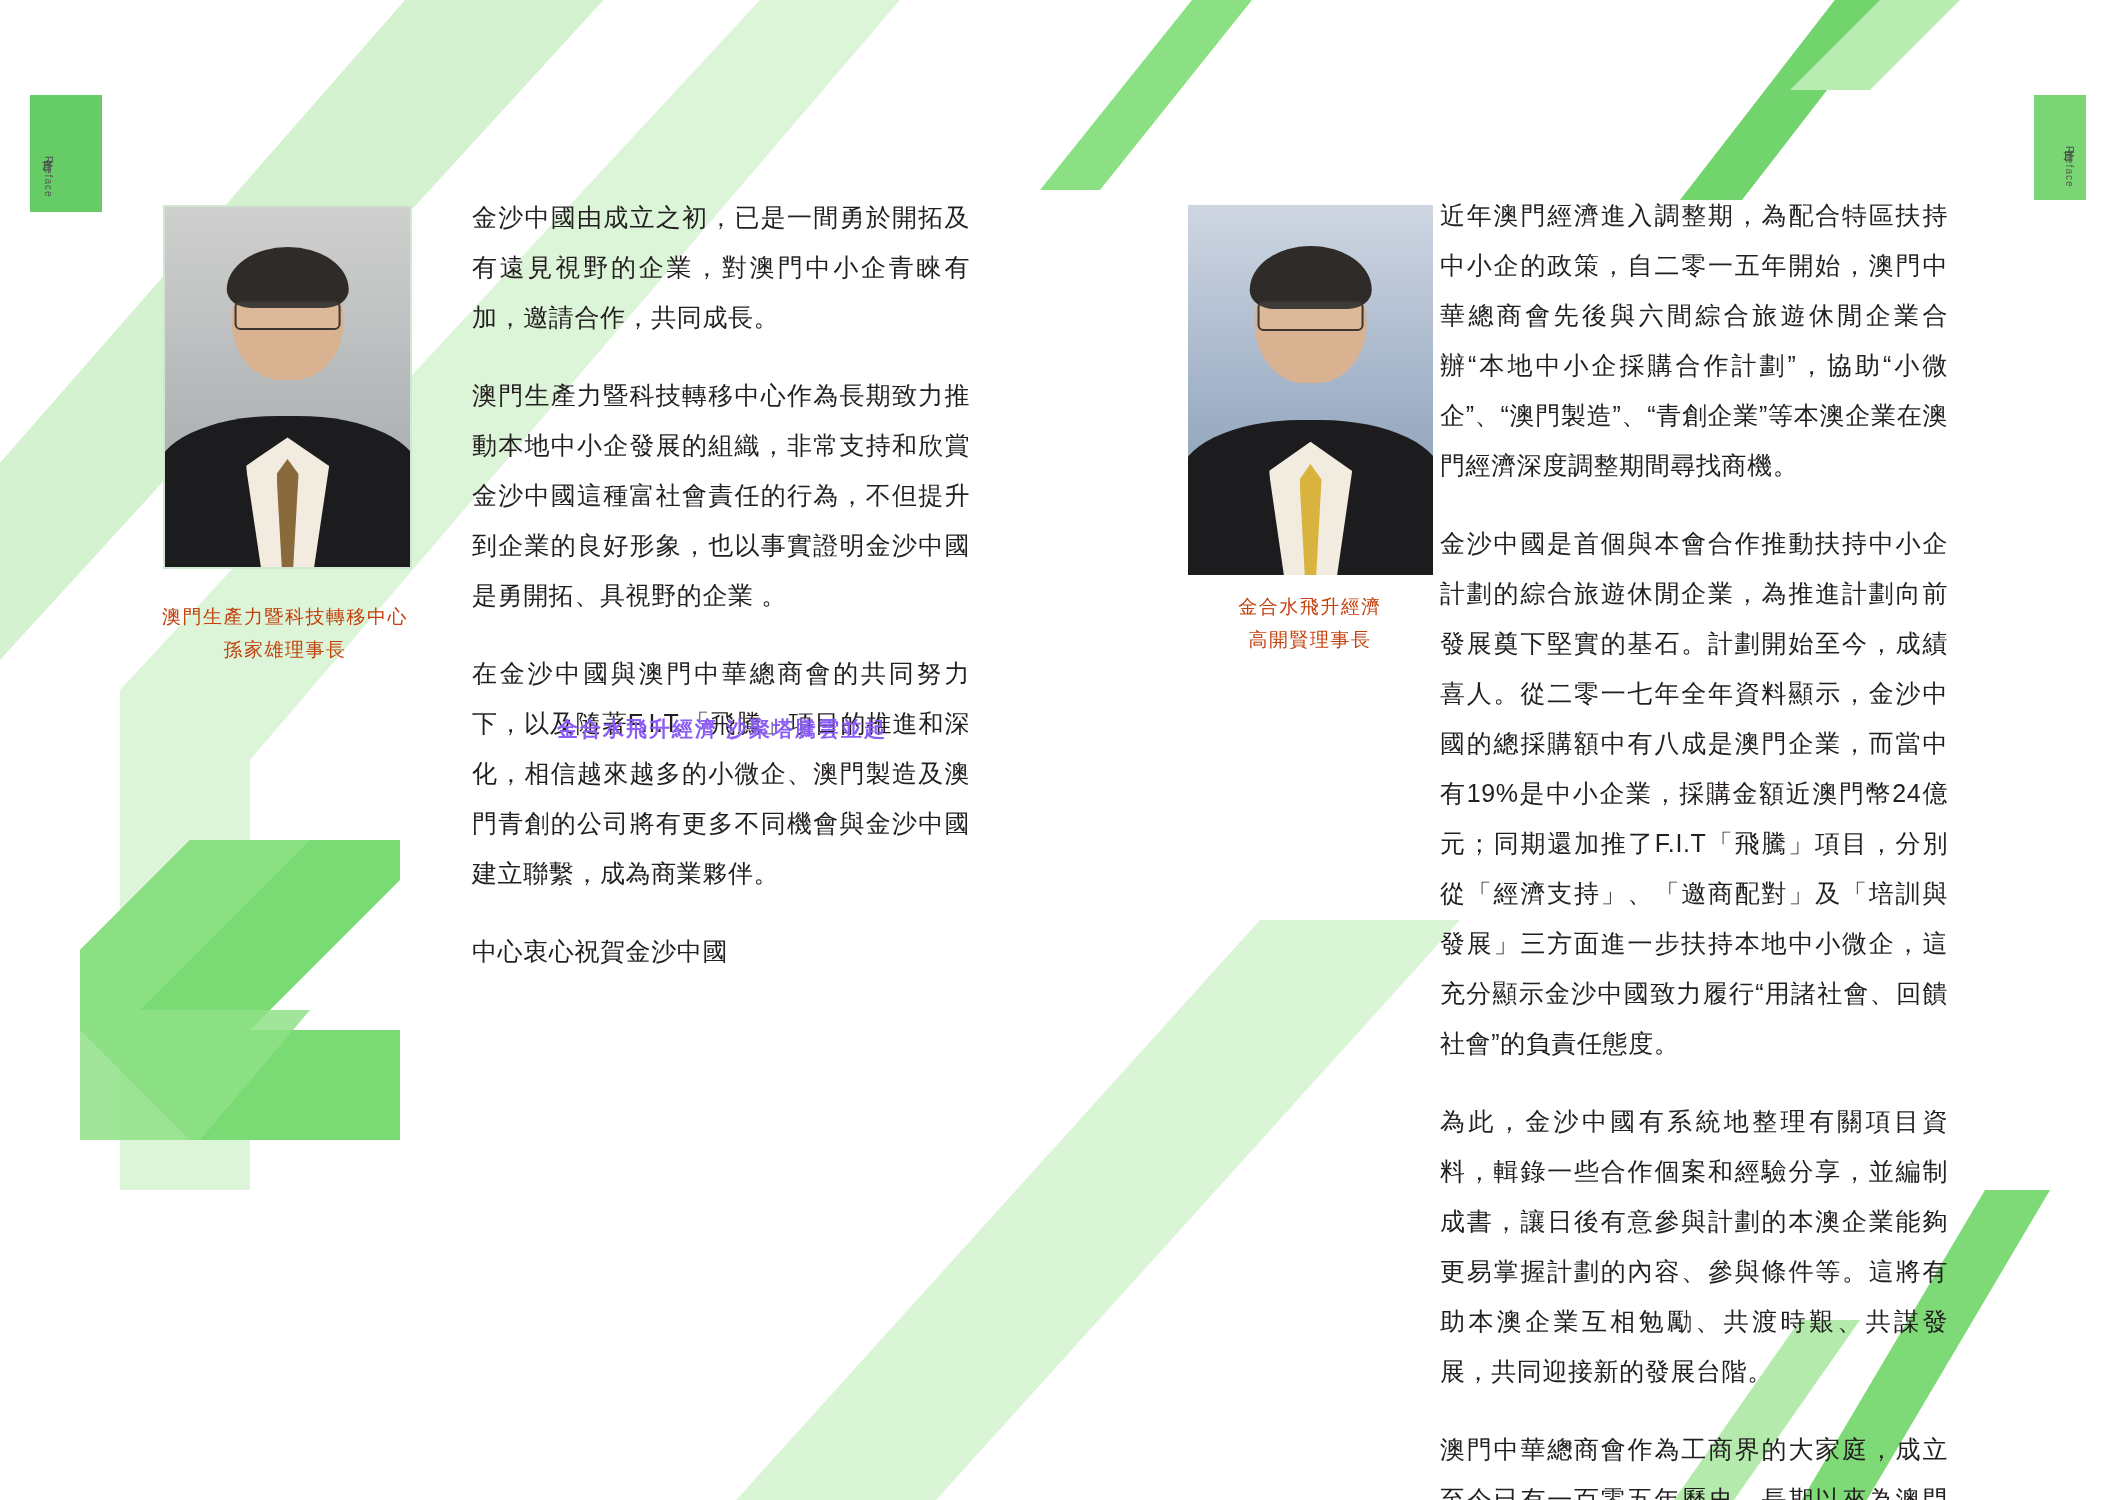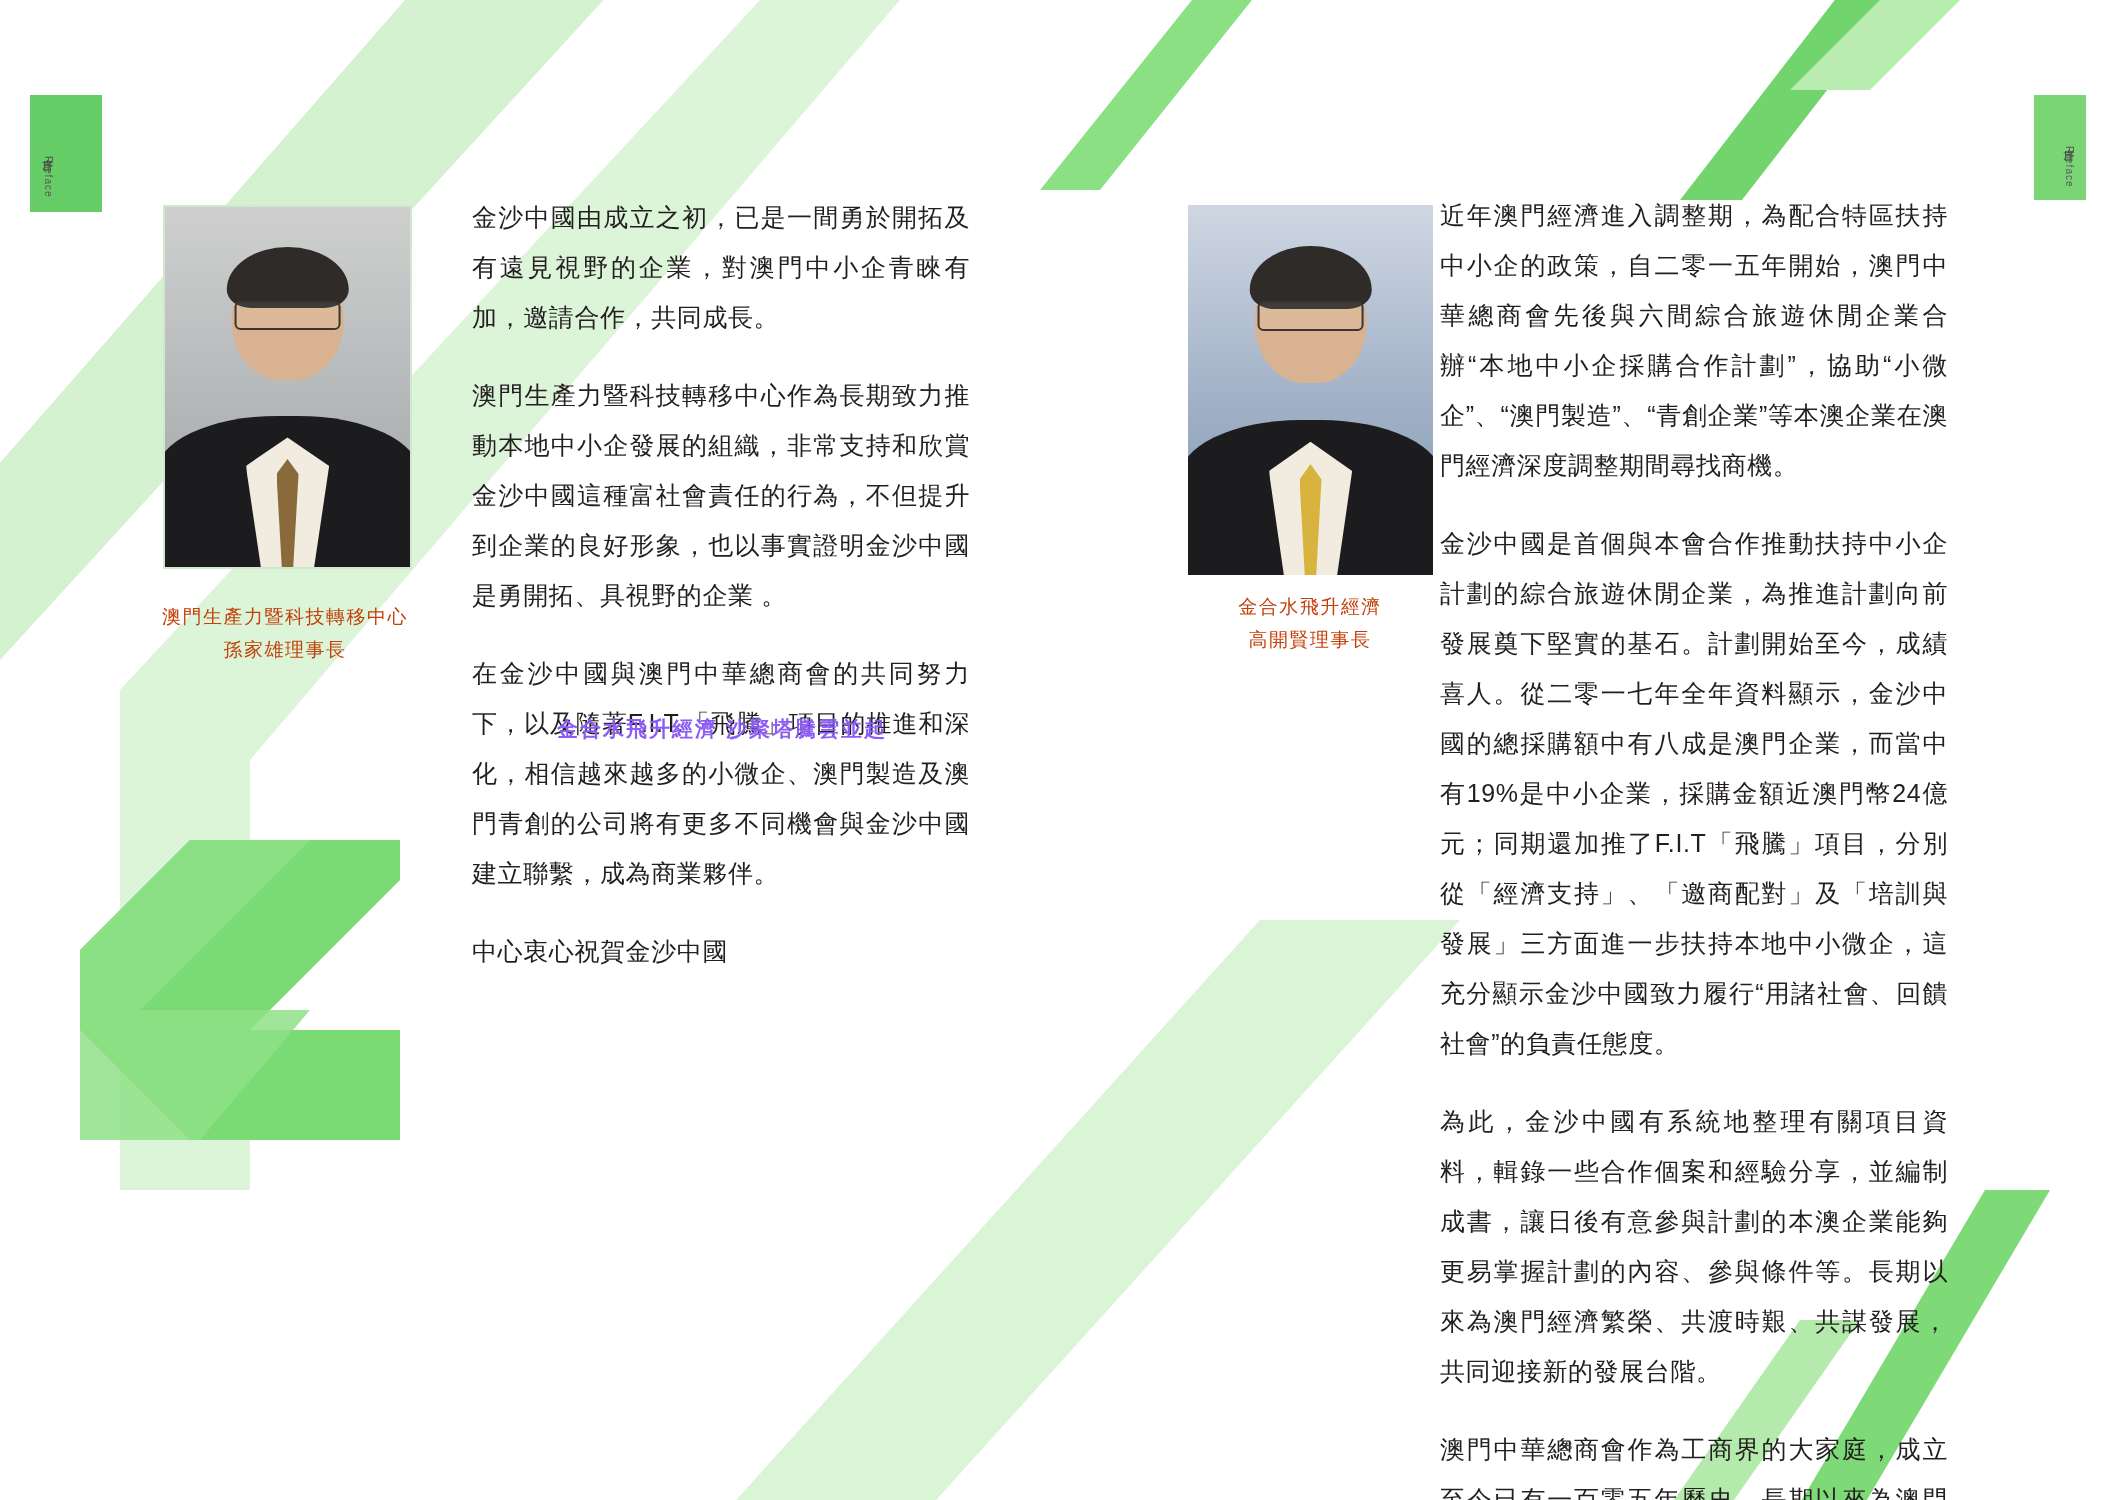--- a/index.html
+++ b/index.html
@@ -358,18 +358,18 @@
   </div>
 
   <div class="caption cap-right">
     <div>金合水飛升經濟</div>
     <div>高開賢理事長</div>
   </div>
 
   <div class="col col-right">
     <p>近年澳門經濟進入調整期，為配合特區扶持中小企的政策，自二零一五年開始，澳門中華總商會先後與六間綜合旅遊休閒企業合辦“本地中小企採購合作計劃”，協助“小微企”、“澳門製造”、“青創企業”等本澳企業在澳門經濟深度調整期間尋找商機。</p>
     <p>金沙中國是首個與本會合作推動扶持中小企計劃的綜合旅遊休閒企業，為推進計劃向前發展奠下堅實的基石。計劃開始至今，成績喜人。從二零一七年全年資料顯示，金沙中國的總採購額中有八成是澳門企業，而當中有19%是中小企業，採購金額近澳門幣24億元；同期還加推了F.I.T「飛騰」項目，分別從「經濟支持」、「邀商配對」及「培訓與發展」三方面進一步扶持本地中小微企，這充分顯示金沙中國致力履行“用諸社會、回饋社會”的負責任態度。</p>
-    <p>為此，金沙中國有系統地整理有關項目資料，輯錄一些合作個案和經驗分享，並編制成書，讓日後有意參與計劃的本澳企業能夠更易掌握計劃的內容、參與條件等。長期以來為澳門經濟繁榮、共渡時艱、共謀發展，共同迎接新的發展台階。</p>
+    <p>為此，金沙中國有系統地整理有關項目資料，輯錄一些合作個案和經驗分享，並編制成書，讓日後有意參與計劃的本澳企業能夠更易掌握計劃的內容、參與條件等。這將有助本澳企業互相勉勵、共渡時艱、共謀發展，共同迎接新的發展台階。</p>
     <p>澳門中華總商會作為工商界的大家庭，成立至今已有一百零五年歷史，長期以來為澳門經濟繁榮、社會進步作出應有的努力和貢獻。在新的時代裏，本會將一如既往發揮自身作用，與政府、社團、企業及各界人士一同努力，為澳門建設更美好的明天作出更大的貢獻。</p>
   </div>
 
   <div class="page-num">8</div>
 </div>
 
 </body></html>

